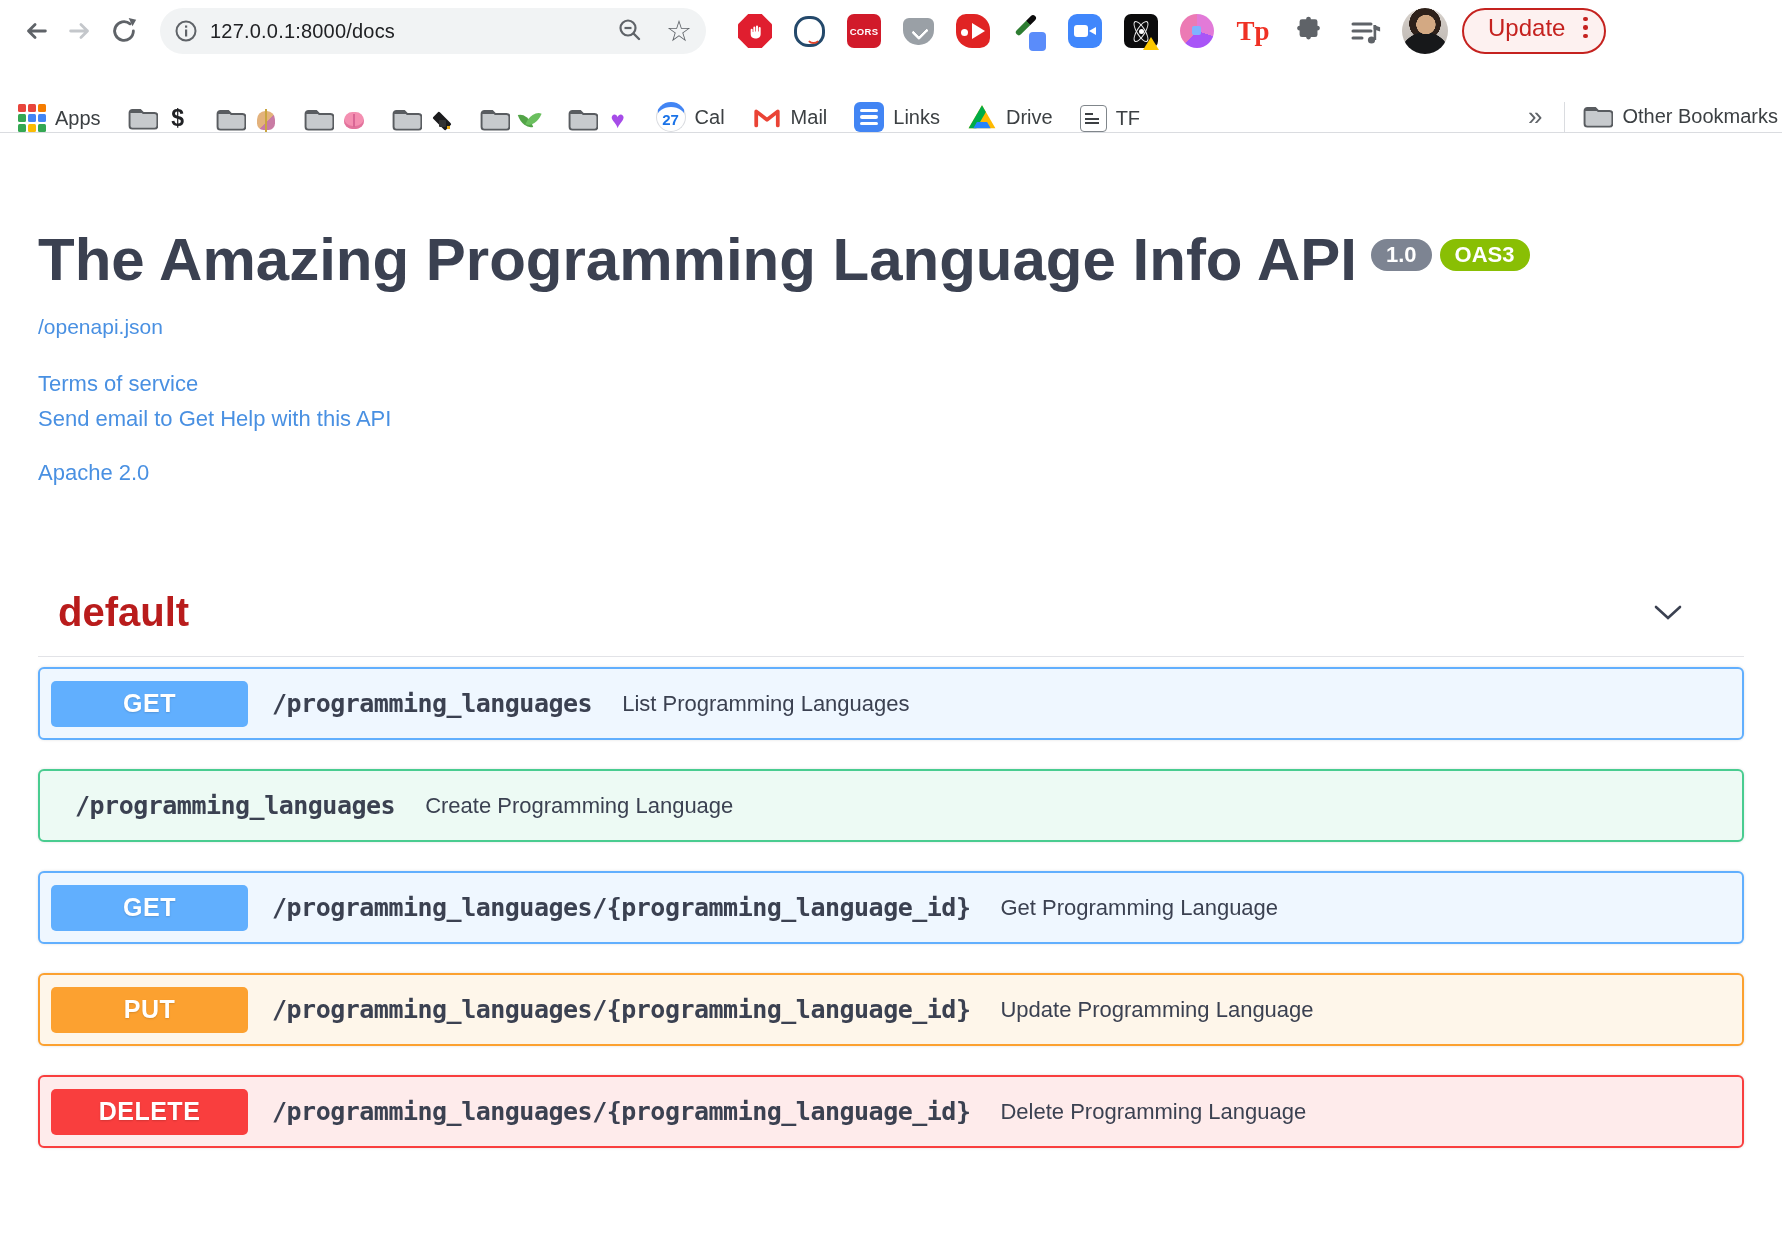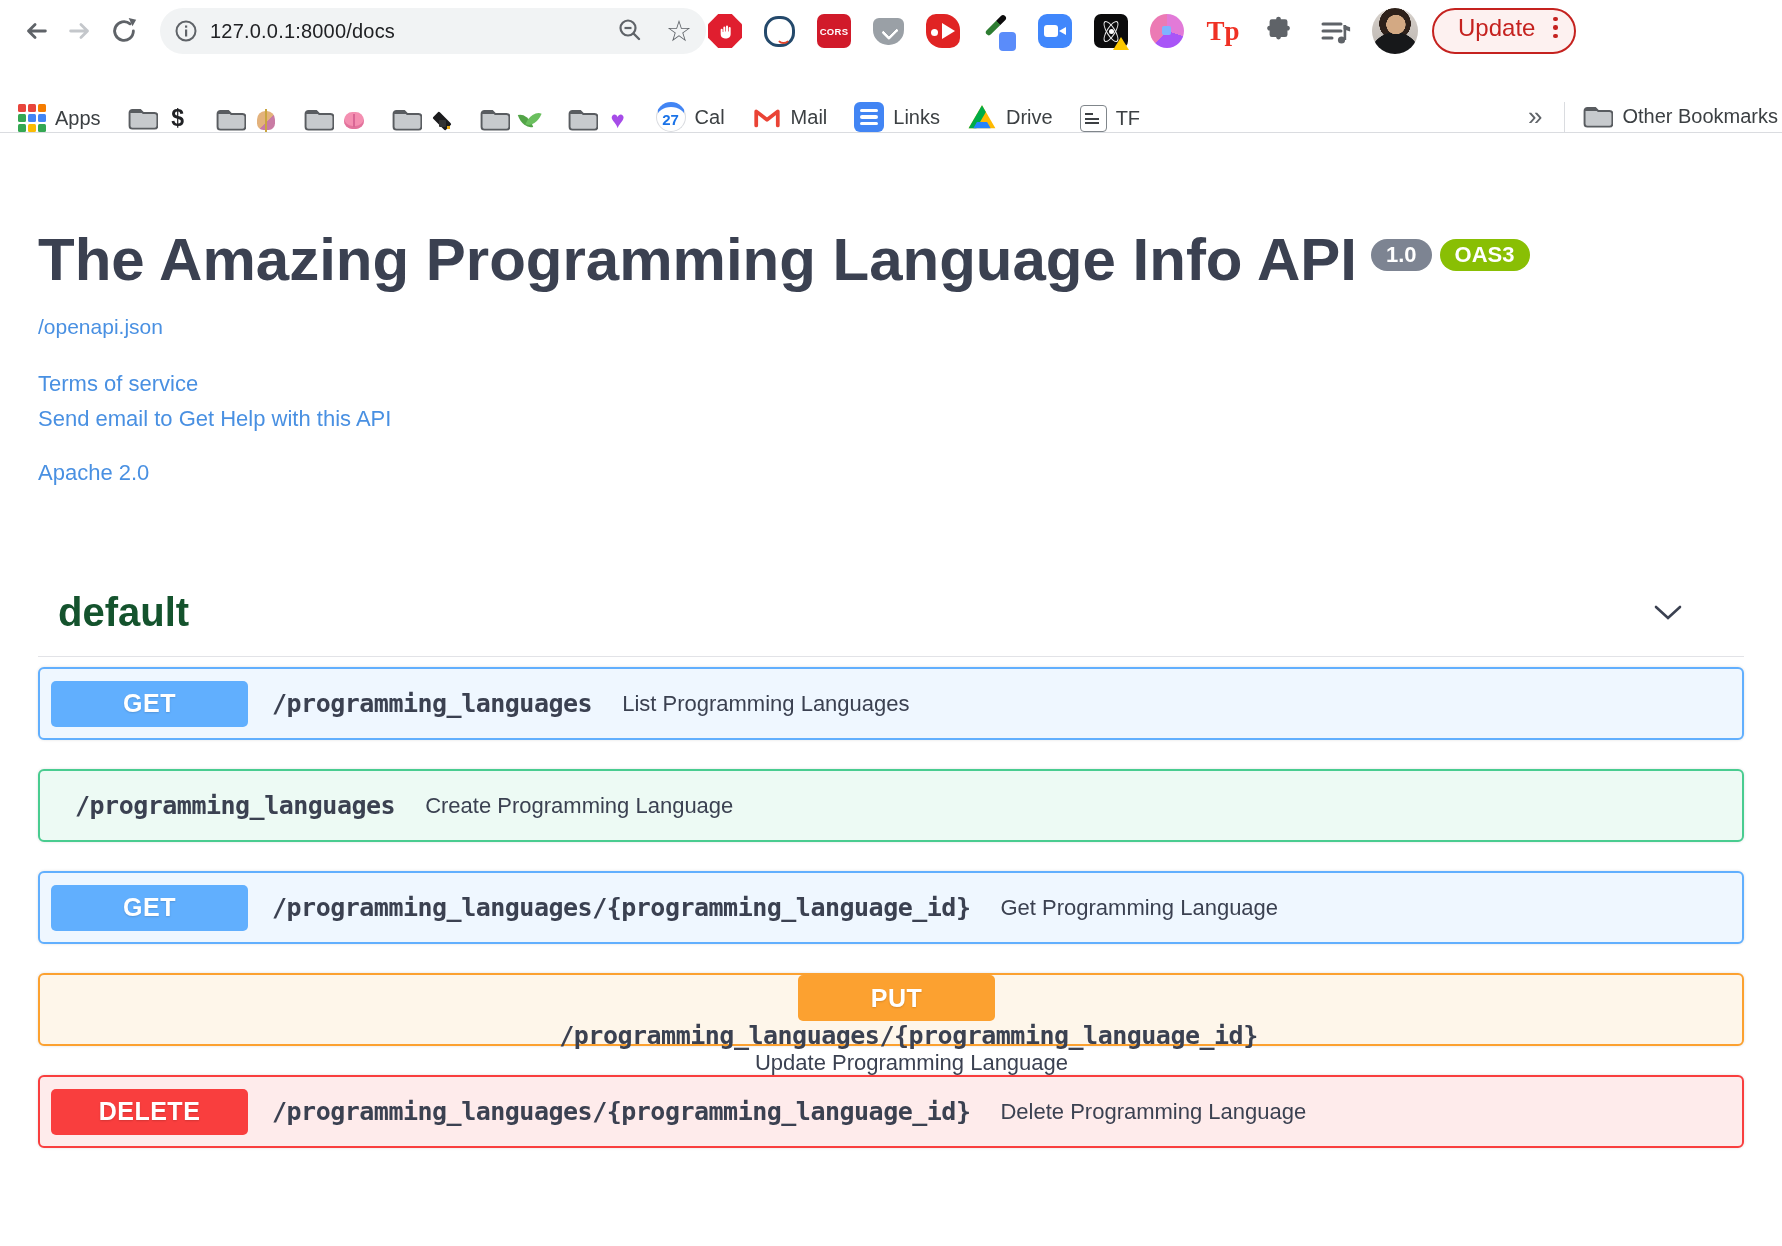--- a/index.html
+++ b/index.html
@@ -6,21 +6,21 @@
   html,body { width:1782px; height:1246px; overflow:hidden; background:#fff;
     font-family:"Liberation Sans", sans-serif; }
 
   
   .toolbar { height:62px; display:flex; align-items:center; padding-left:14px; background:#fff; }
   .nav-btn { width:44px; height:44px; display:flex; align-items:center; justify-content:center;
     border-radius:50%; flex:0 0 auto; }
   .urlbar { margin-left:14px; width:546px; height:46px; background:#f1f3f4; border-radius:23px;
     display:flex; align-items:center; padding:0 14px; }
   .urlbar .url-text { font-size:20px; color:#202124; margin-left:12px; flex:1; letter-spacing:.2px; }
-  .ext-strip { display:flex; align-items:center; margin-left:2px; gap:22px; }
+  .ext-strip { display:flex; align-items:center; margin-left:32px; gap:22px; }
   .ext { width:34px; height:34px; display:flex; align-items:center; justify-content:center; position:relative; flex:0 0 auto; }
   .avatar { width:46px; height:46px; border-radius:50%; margin-left:20px; flex:0 0 auto;
     background:
       radial-gradient(circle at 52% 36%, #d3a983 0 25%, rgba(0,0,0,0) 26%),
       radial-gradient(circle at 50% 108%, #17181a 0 46%, rgba(0,0,0,0) 47%),
       radial-gradient(circle at 50% 34%, #2e211a 0 41%, rgba(0,0,0,0) 42%),
       linear-gradient(#d8d2cc, #b9b3ae); }
   .update-pill { margin-left:14px; height:46px; border:2.5px solid #c5221f; border-radius:23px;
     background:#fdf1f0; display:flex; align-items:center; padding:0 16px 7px 24px; gap:18px; }
   .update-pill .update-text { color:#c5221f; font-size:24px; }
@@ -114,21 +114,21 @@
   .pill.version { background:#7d8492; }
   .pill.oas { background:#89bf04; margin-left:8px; }
   .openapi-link { display:inline-block; margin-top:24px; font-size:21px; color:#4990e2; text-decoration:none; }
   .api-desc { margin-top:32px; font-size:22px; color:#3b4151; }
   .info-link { display:block; font-size:22px; color:#4990e2; text-decoration:none; }
   .lk-terms { margin-top:32px; } .lk-website { margin-top:18px; } .lk-email { margin-top:9px; }
   .lk-license { margin-top:28px; }
 
   .section-header { margin-top:104px; display:flex; align-items:center; justify-content:space-between;
     padding:0 62px 21px 20px; border-bottom:1px solid #e2e3e7; }
-  .section-header h2 { font-size:40px; font-weight:bold; color:#14532d; }
+  .section-header h2 { font-size:40px; font-weight:bold; color:#b91c1c; }
   .section-chevron { cursor:pointer; }
 
   .endpoints { margin-top:10px; }
   .opblock { height:73px; border:2px solid; border-radius:6px; margin-bottom:29px;
     display:flex; align-items:center; padding-left:11px;
     box-shadow:0 0 3px rgba(0,0,0,.12); }
   .opblock .method { width:197px; height:46px; border-radius:5px; color:#fff; font-weight:bold;
     font-size:25px; display:flex; align-items:center; justify-content:center; flex:0 0 auto;
     text-shadow:0 1px 2px rgba(0,0,0,.15); letter-spacing:.5px; }
   .opblock .path { margin-left:24px; font-family:"DejaVu Sans Mono", monospace; font-weight:bold;
@@ -374,21 +374,21 @@
   </div>
       <div class="opblock" style="border-color: rgb(73, 204, 144); background: rgb(237, 250, 244);">
     <span class="path">/programming_languages</span>
     <span class="summary">Create Programming Language</span>
   </div>
       <div class="opblock" style="border-color: rgb(97, 175, 254); background: rgb(239, 247, 255);">
     <span class="method" style="background: rgb(97, 175, 254);">GET</span>
     <span class="path">/programming_languages/{programming_language_id}</span>
     <span class="summary">Get Programming Language</span>
   </div>
-      <div class="opblock" style="border-color: rgb(252, 161, 48); background: rgb(254, 246, 234); flex-direction: column;">
+      <div class="opblock" style="border-color: rgb(252, 161, 48); background: rgb(254, 246, 234);">
     <span class="method" style="background: rgb(252, 161, 48);">PUT</span>
     <span class="path">/programming_languages/{programming_language_id}</span>
     <span class="summary">Update Programming Language</span>
   </div>
       <div class="opblock" style="border-color: rgb(249, 62, 62); background: rgb(254, 235, 235);">
     <span class="method" style="background: rgb(249, 62, 62);">DELETE</span>
     <span class="path">/programming_languages/{programming_language_id}</span>
     <span class="summary">Delete Programming Language</span>
   </div>
     </div>

